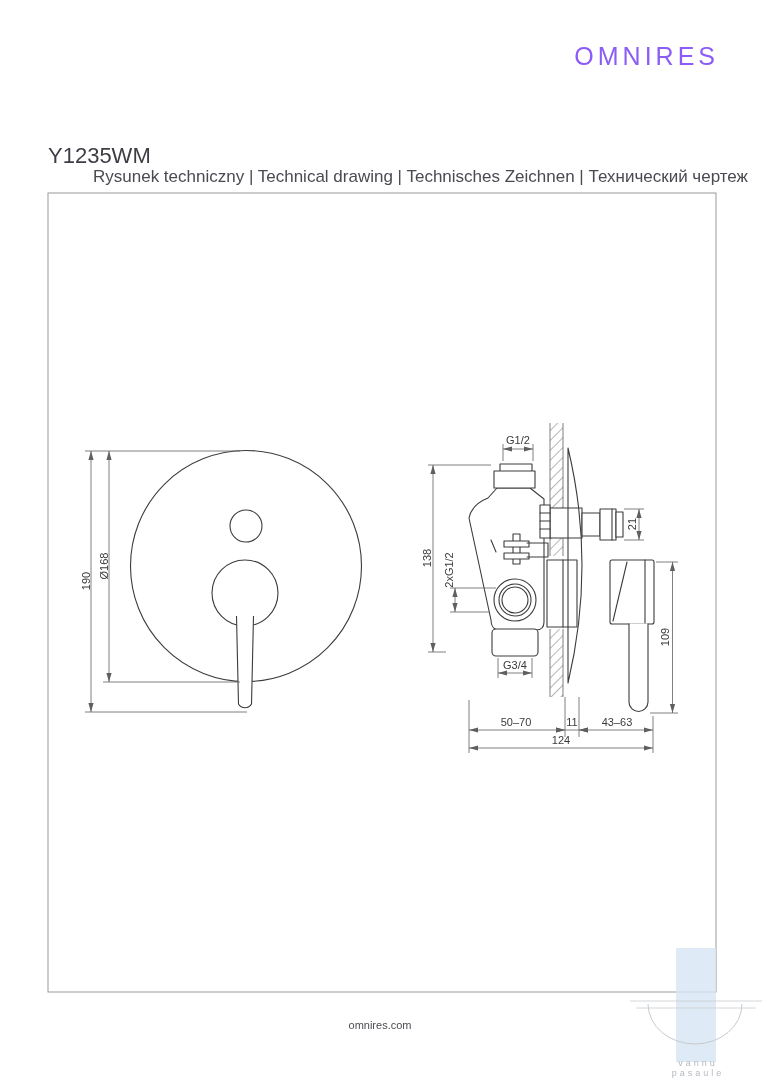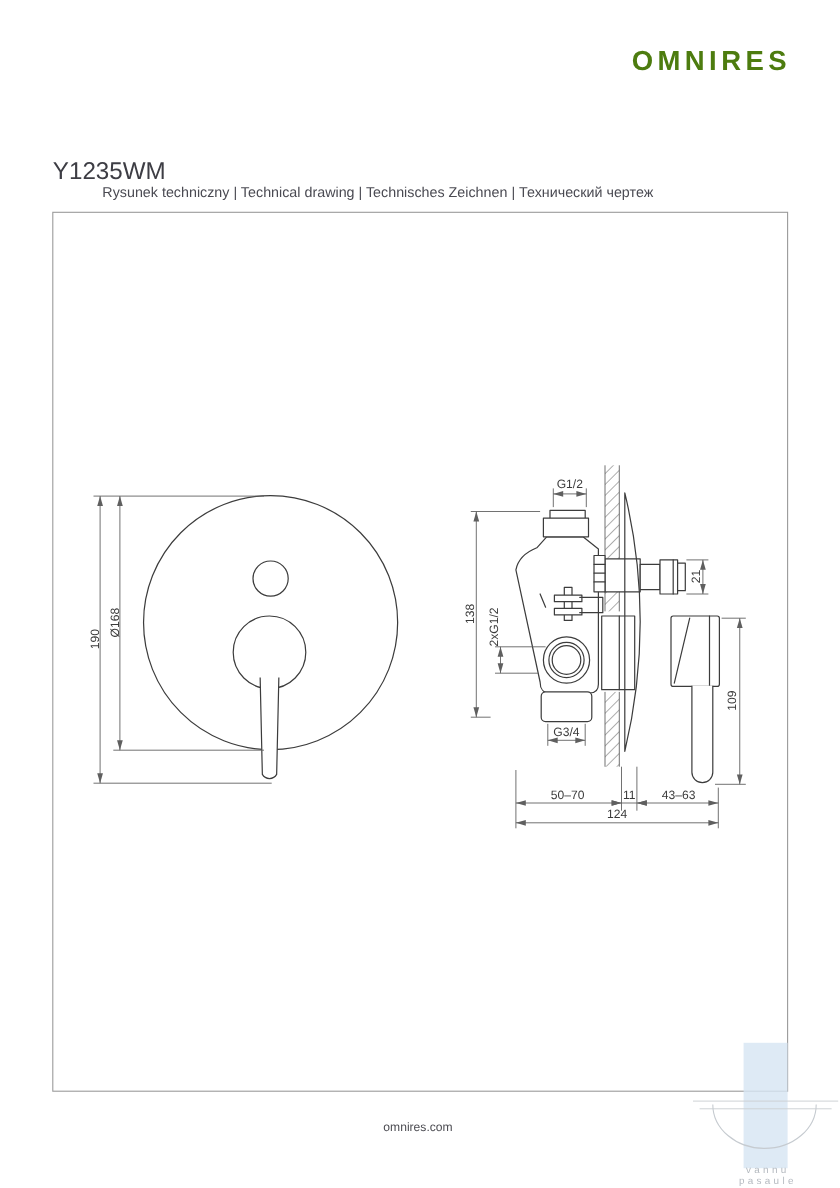--- a/index.html
+++ b/index.html
@@ -1,22 +1,22 @@
 <!DOCTYPE html>
 <html><head>
 <meta charset="utf-8">
 <style>
   html,body{margin:0;padding:0;background:#ffffff;}
   #page{position:relative;width:764px;height:1080px;background:#ffffff;overflow:hidden;
         font-family:"Liberation Sans", sans-serif;}
   #drawing-svg{position:absolute;left:0;top:0;}
   .txt{position:absolute;white-space:nowrap;}
-  #logo{top:42px;right:45px;font-size:25px;letter-spacing:4px;color:#4d7c0f;font-weight:700;}
+  #logo{top:42px;right:45px;font-size:25px;letter-spacing:4px;color:#8b5cf6;font-weight:400;}
   #product-code{left:48px;top:143px;font-size:22px;color:#3d3d44;}
-  #subtitle{left:48px;top:167px;font-size:13px;color:#4a4a52;padding-left:45px;}
+  #subtitle{left:48px;top:167px;font-size:17px;color:#4a4a52;padding-left:45px;}
   #footer-url{left:0;top:1019px;width:760px;text-align:center;font-size:11px;color:#4c4c52;}
   .obj{stroke:#3c3c3c;stroke-width:1.1;fill:none;stroke-linejoin:round;stroke-linecap:round;}
   .objf{stroke:#3c3c3c;stroke-width:1.1;fill:#ffffff;stroke-linejoin:round;}
   .dim{stroke:#5f5f5f;stroke-width:0.8;fill:none;}
   .lbl{font-size:11px;fill:#3a3a3a;}
   .wm-txt{font-size:9px;letter-spacing:3px;fill:#b4b9bf;}
 </style>
 </head>
 <body>
 

